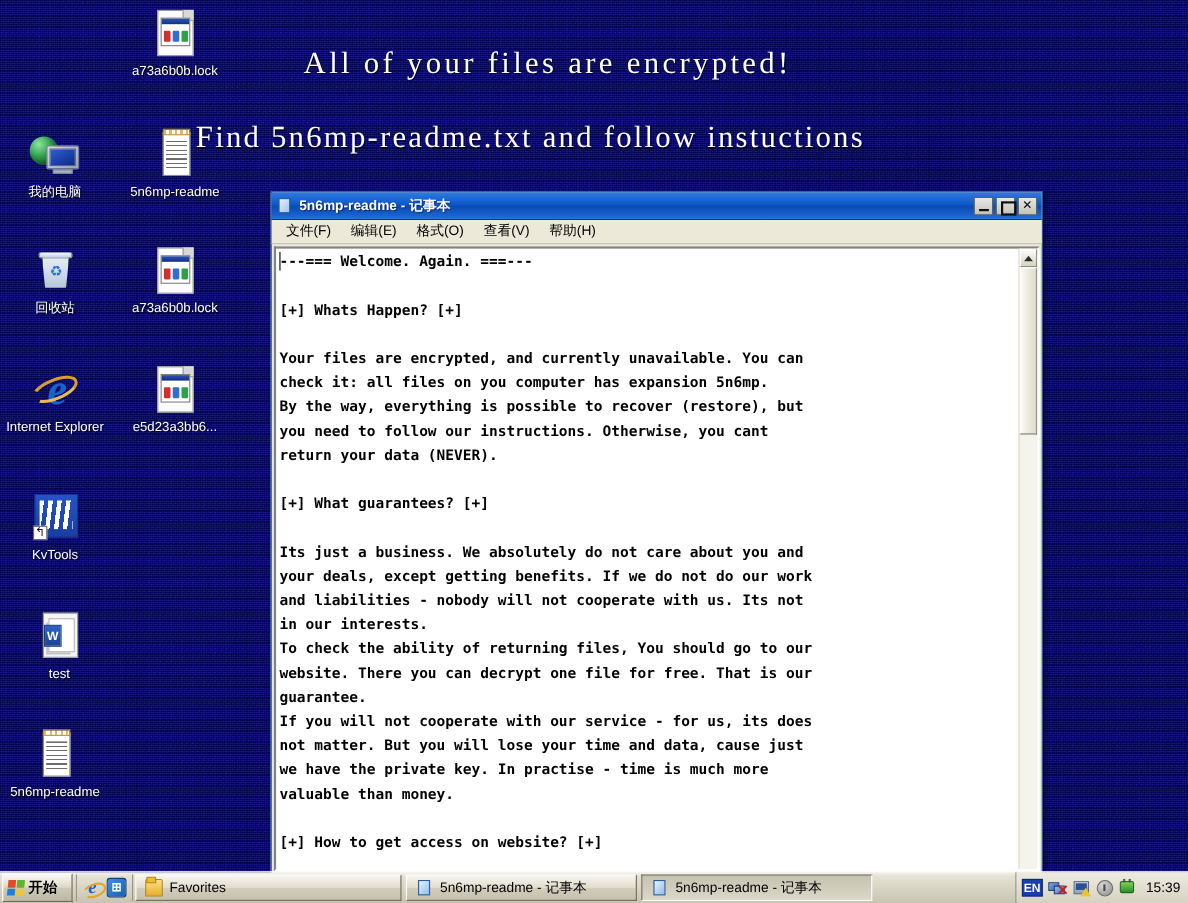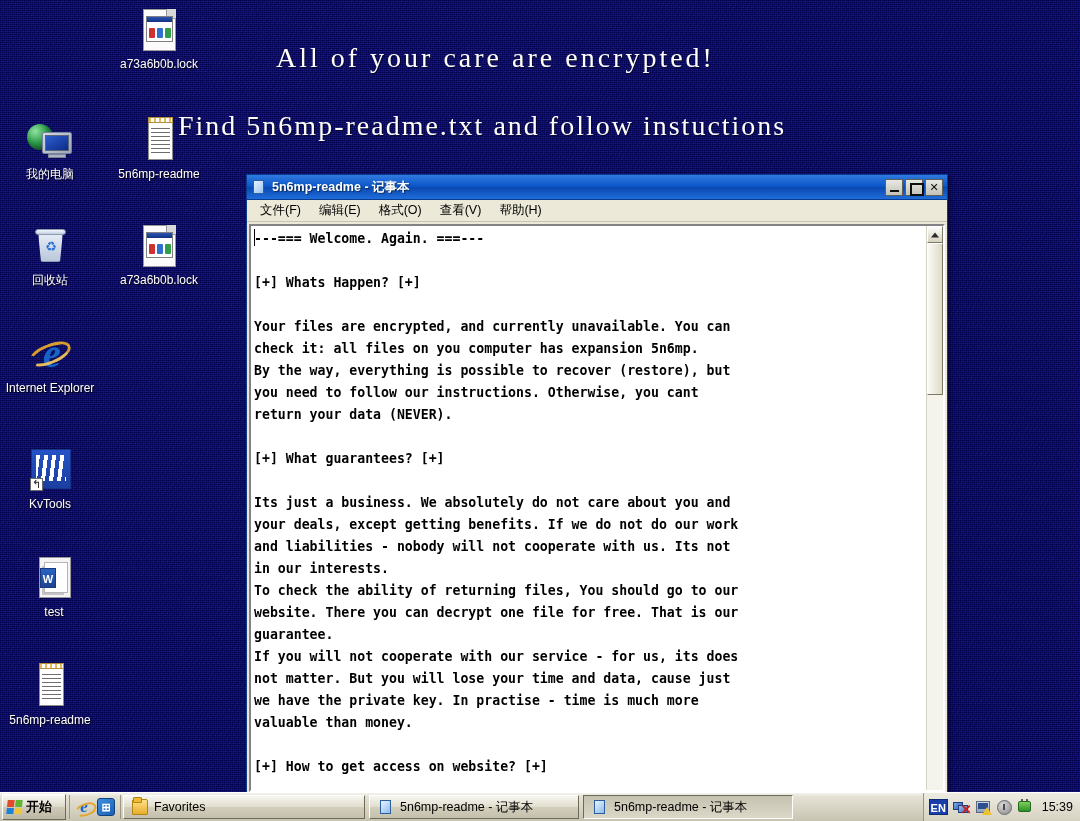--- a/index.html
+++ b/index.html
@@ -447,21 +447,21 @@
   .ti-plug .s2 { position:absolute; left:9px; top:0; width:2px; height:4px; background:#5a5a5a; }
   #clock { font-size: 12.5px; color: #000000; padding-left: 3px; white-space: nowrap; }
 </style>
 </head>
 <body>
 
 <div id="screen">
 
   <div id="wallpaper"></div>
 
-  <div class="wp-text" id="wp-line1">All of your care are encrypted!</div>
+  <div class="wp-text" id="wp-line1">All of your files are encrypted!</div>
   <div class="wp-text" id="wp-line2">Find 5n6mp-readme.txt and follow instuctions</div>
 
 
   <div class="dicon" style="left:113px; top:6px;">
     <div class="glyph ic-lock">
       <span class="page"></span>
         <span class="fold"></span>
         <span class="inner"></span>
       <span class="bar"></span>
         <span class="d1"></span>
@@ -513,20 +513,32 @@
   </div>
 
   <div class="dicon" style="left:4px; top:330px;">
     <div class="glyph ic-ie">
       <span class="e">e</span>
         <span class="ring"></span>
     </div>
     <span class="lbl">Internet Explorer</span>
   </div>
 
+  <div class="dicon" style="left:113px; top:330px;">
+    <div class="glyph ic-lock">
+      <span class="page"></span>
+        <span class="fold"></span>
+        <span class="inner"></span>
+      <span class="bar"></span>
+        <span class="d1"></span>
+        <span class="d2"></span>
+        <span class="d3"></span>
+    </div>
+    <span class="lbl">e5d23a3bb6...</span>
+  </div>
 
   <div class="dicon" style="left:4px; top:446px;">
     <div class="glyph ic-kv">
       <span class="sq"></span>
         <span class="bars"></span>
       <span class="ic-kv-shortcut">↰</span>
     </div>
     <span class="lbl">KvTools</span>
   </div>
 

